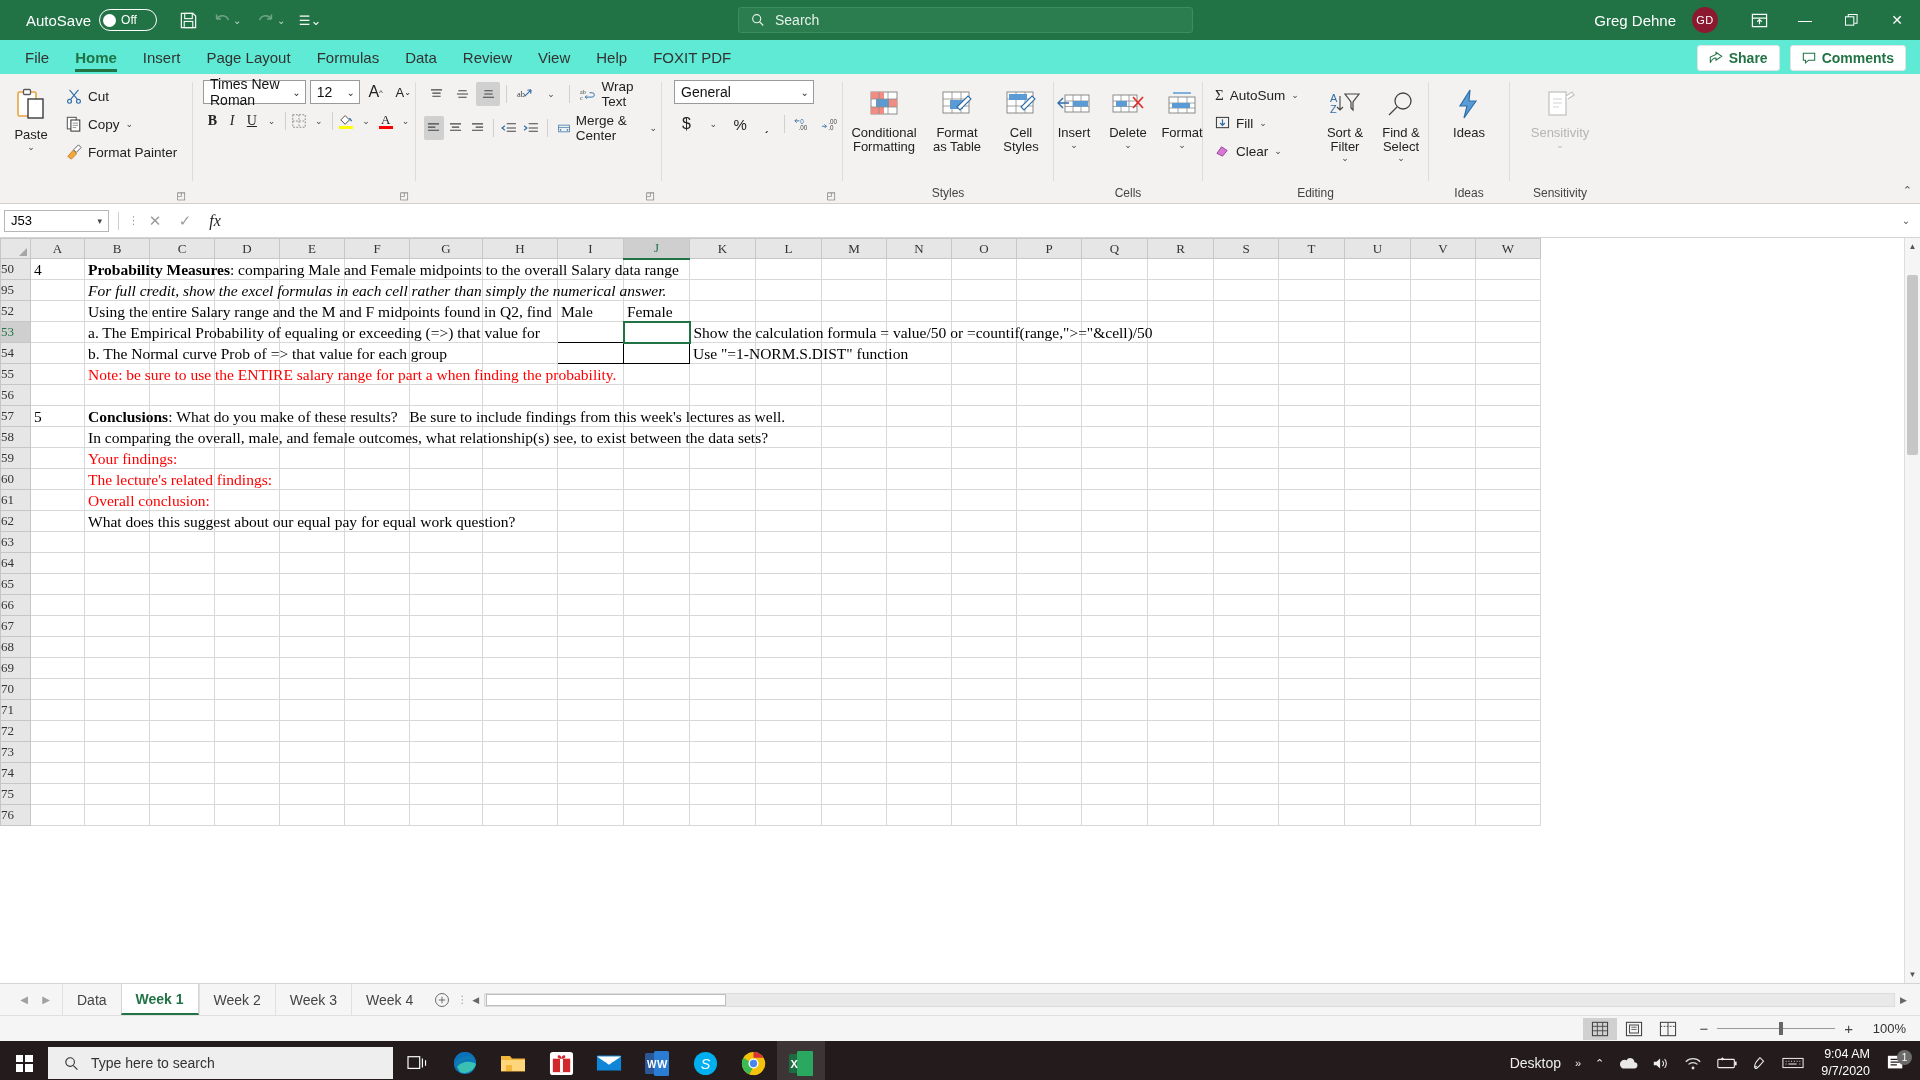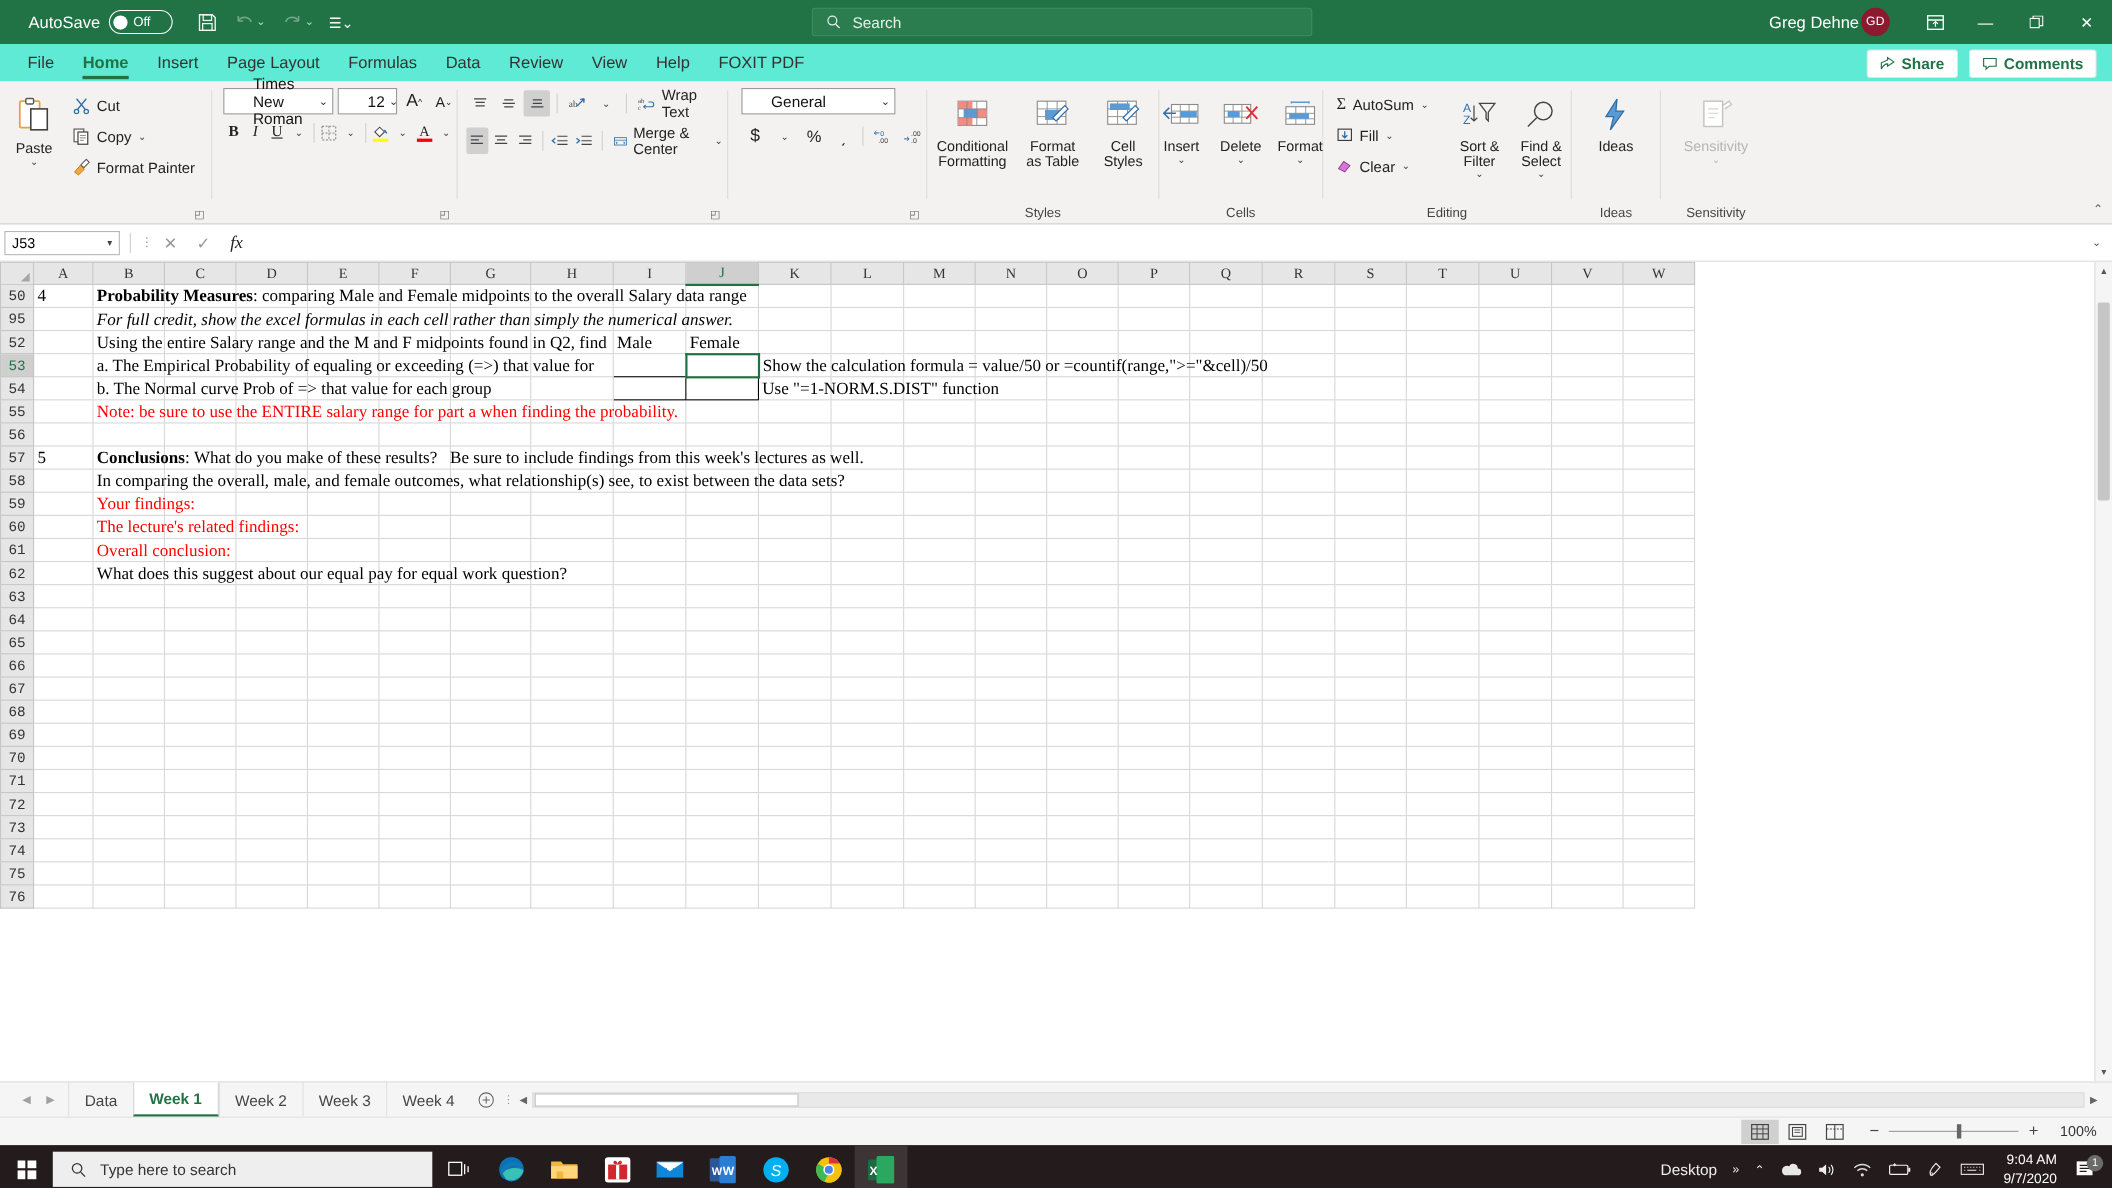--- a/index.html
+++ b/index.html
@@ -37,21 +37,21 @@
   .caret-small { font-size: 10px; margin-left:6px; }
   .searchbox {
     position:absolute; left:738px; top:7px; width:455px; height:26px;
     background:#2b7d4f; border-radius:3px; display:flex; align-items:center;
     padding-left:12px; gap:10px; color:#e7f1ea; font-size:14px;
     border:1px solid #3c8c5f;
   }
   .right-cluster {
     position:absolute; right:0; top:0; height:40px; display:flex; align-items:center;
   }
-  .username { font-size:15px; margin-right:2px; }
+  .username { font-size:15px; margin-right:16px; }
   .avatar {
     width:26px; height:26px; border-radius:50%; background:#8b1a30;
     display:flex; align-items:center; justify-content:center;
     font-size:11px; letter-spacing:.4px; color:#fff; margin-right:18px;
   }
   .winbtn { width:46px; height:40px; display:flex; align-items:center; justify-content:center; font-size:14px; }
 
   
   .ribbon-tabs {
     height: 34px; background:#5eead4; display:flex; align-items:flex-end;
@@ -87,21 +87,21 @@
     font-size:13px; color:#222; padding:2px 6px; min-width:54px;
   }
   .bigbtn .glyph { height:44px; display:flex; align-items:center; }
   .bigbtn .cap { text-align:center; line-height:1.05; }
   .smallrow { display:flex; align-items:center; gap:6px; font-size:13.5px; color:#222; height:28px; padding:0 4px; }
 
   .ctrl {
     height:24px; border:1px solid #9a9a9a; background:#fff; font-size:14px;
     display:flex; align-items:center; padding:0 4px 0 6px; color:#111;
   }
-  .ctrl .cv { flex:1;margin-left:20px; }
+  .ctrl .cv { flex:1; }
   .ctrl .cc { font-size:10px; color:#333; padding-left:4px; }
   .iconbtn {
     width:26px; height:24px; display:flex; align-items:center; justify-content:center;
     font-size:14px; color:#222;
   }
   .iconbtn.sel { background:#d0d0d0; border-radius:2px; }
   .chev { font-size:9px; color:#444; }
 
   
   .formulabar {
@@ -129,21 +129,21 @@
     font-family:"Liberation Serif", serif;
   }
   .colhdr-row th.sel { background:#cfcfcf; color:#217346; border-bottom:2px solid #217346; }
   .corner { width:30px; background:#e6e6e6 !important; position:relative; }
   .corner .tri {
     position:absolute; right:3px; bottom:2px;
     width:0;height:0;border-left:8px solid transparent;border-bottom:8px solid #a6a6a6;
   }
   td.rowhdr {
     width:14px; height:21px; background:#e6e6e6; border:1px solid #c6c6c6;
-    font-size:13px; color:#333; text-align:center; font-family:Liberation Mono, monospace;
+    font-size:13px; color:#333; text-align:left; font-family:Liberation Serif, serif;
   }
   td.rowhdr.sel { background:#cfcfcf; color:#217346; font-weight:normal; }
   td.cell {
     height:21px; border-right:1px solid #d8d8d8; border-bottom:1px solid #d8d8d8;
     font-family:"Liberation Serif", serif; font-size:15.5px; color:#000;
     padding:0 1px 0 3px; white-space:nowrap; overflow:visible; position:relative;
   }
   td.cell.i { font-style:italic; }
   td.cell.red { color:#ff0000;padding-left:36px; }
   td.cell.boxed { border:1px solid #000; }

